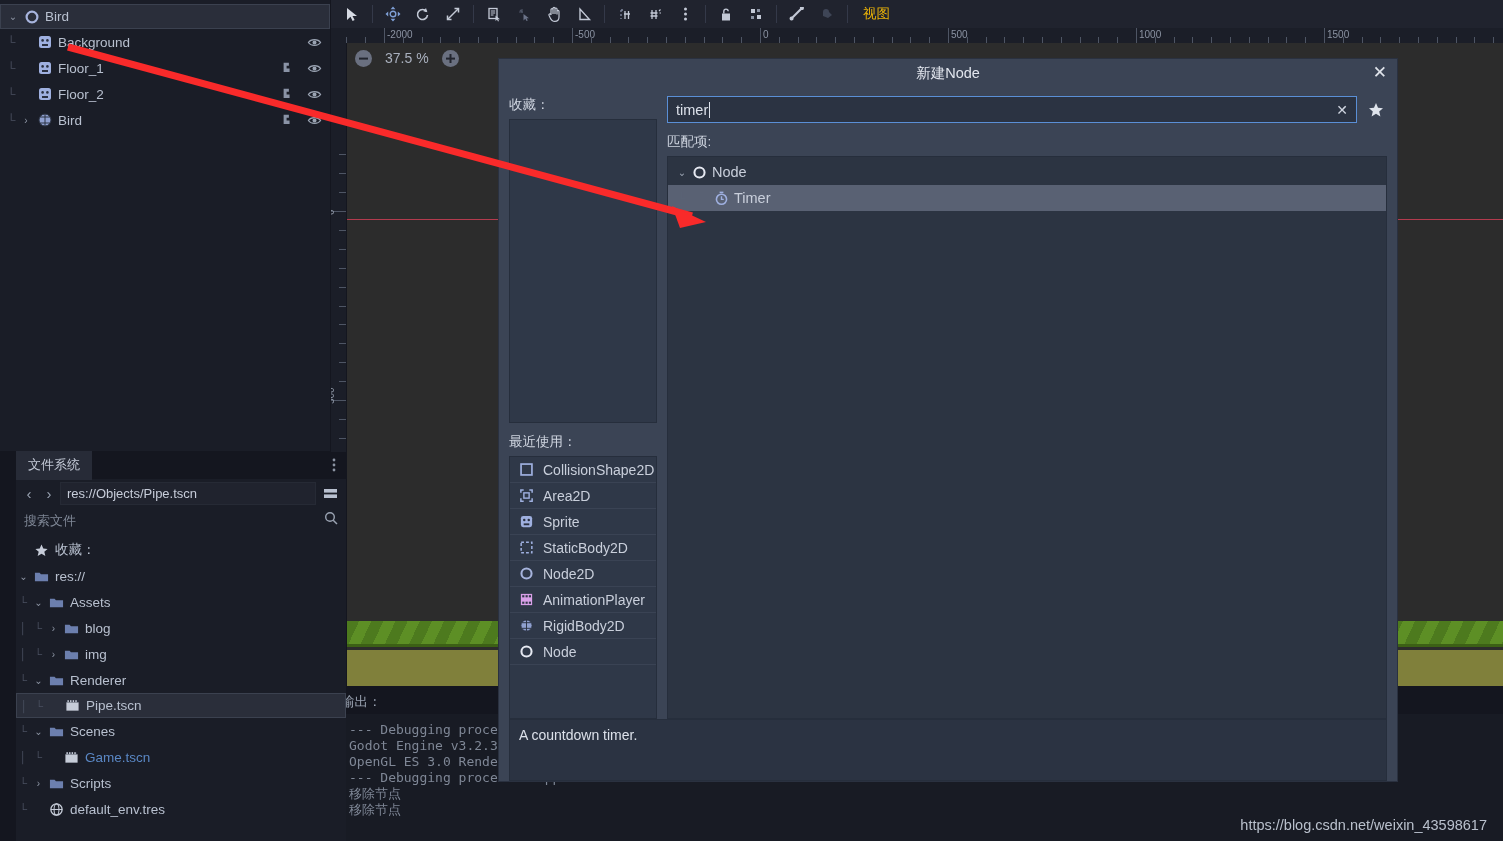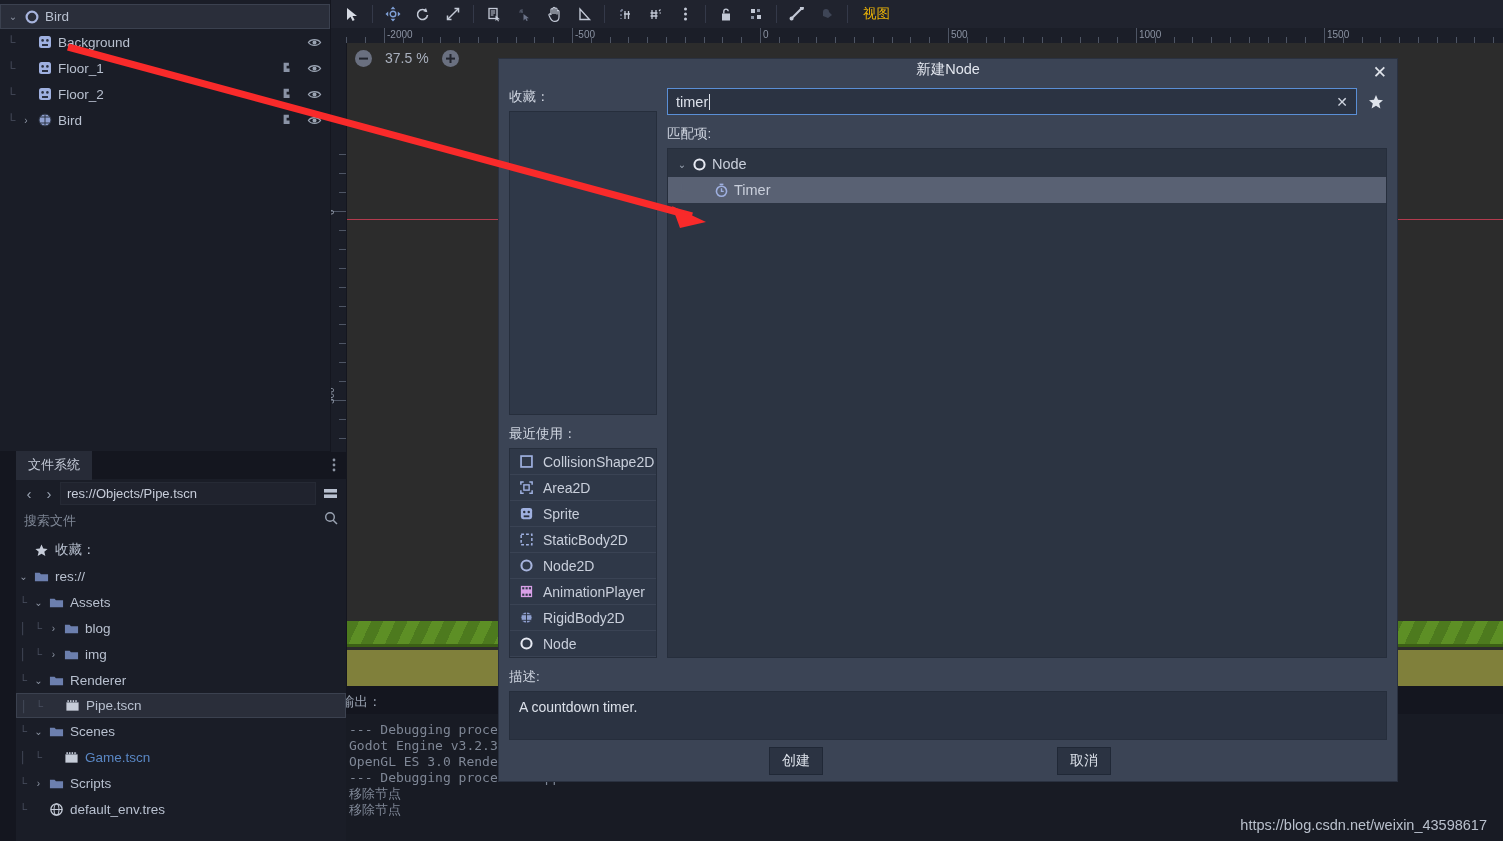--- a/index.html
+++ b/index.html
@@ -861,27 +861,22 @@
                   <path d="M8 5.5 v3.4 h2.4" stroke="#9fb0e0" stroke-width="1.5" fill="none"></path>
                   <path d="M6 1.5 h4" stroke="#9fb0e0" stroke-width="1.7"></path>
                 </svg>
               </span>
               <span style="margin-left:4px">Timer</span>
             </div>
           </div>
       </div>
     </div>
 
-    <div class="desc-label">描述:</div>
     <div class="desc-box">A countdown timer.</div>
 
-    <div class="modal-footer">
-      <button class="btn btn-create">创建</button>
-      <button class="btn btn-cancel">取消</button>
-    </div>
   </div>
 
   <svg class="arrow-svg">
     <line x1="68" y1="47" x2="692" y2="216" stroke="#f92a2a" stroke-width="7"></line>
     <polygon points="706,222 672,206 680,228" fill="#f92a2a"></polygon>
   </svg>
 
   <div class="watermark">https://blog.csdn.net/weixin_43598617</div>
 </div>
 

